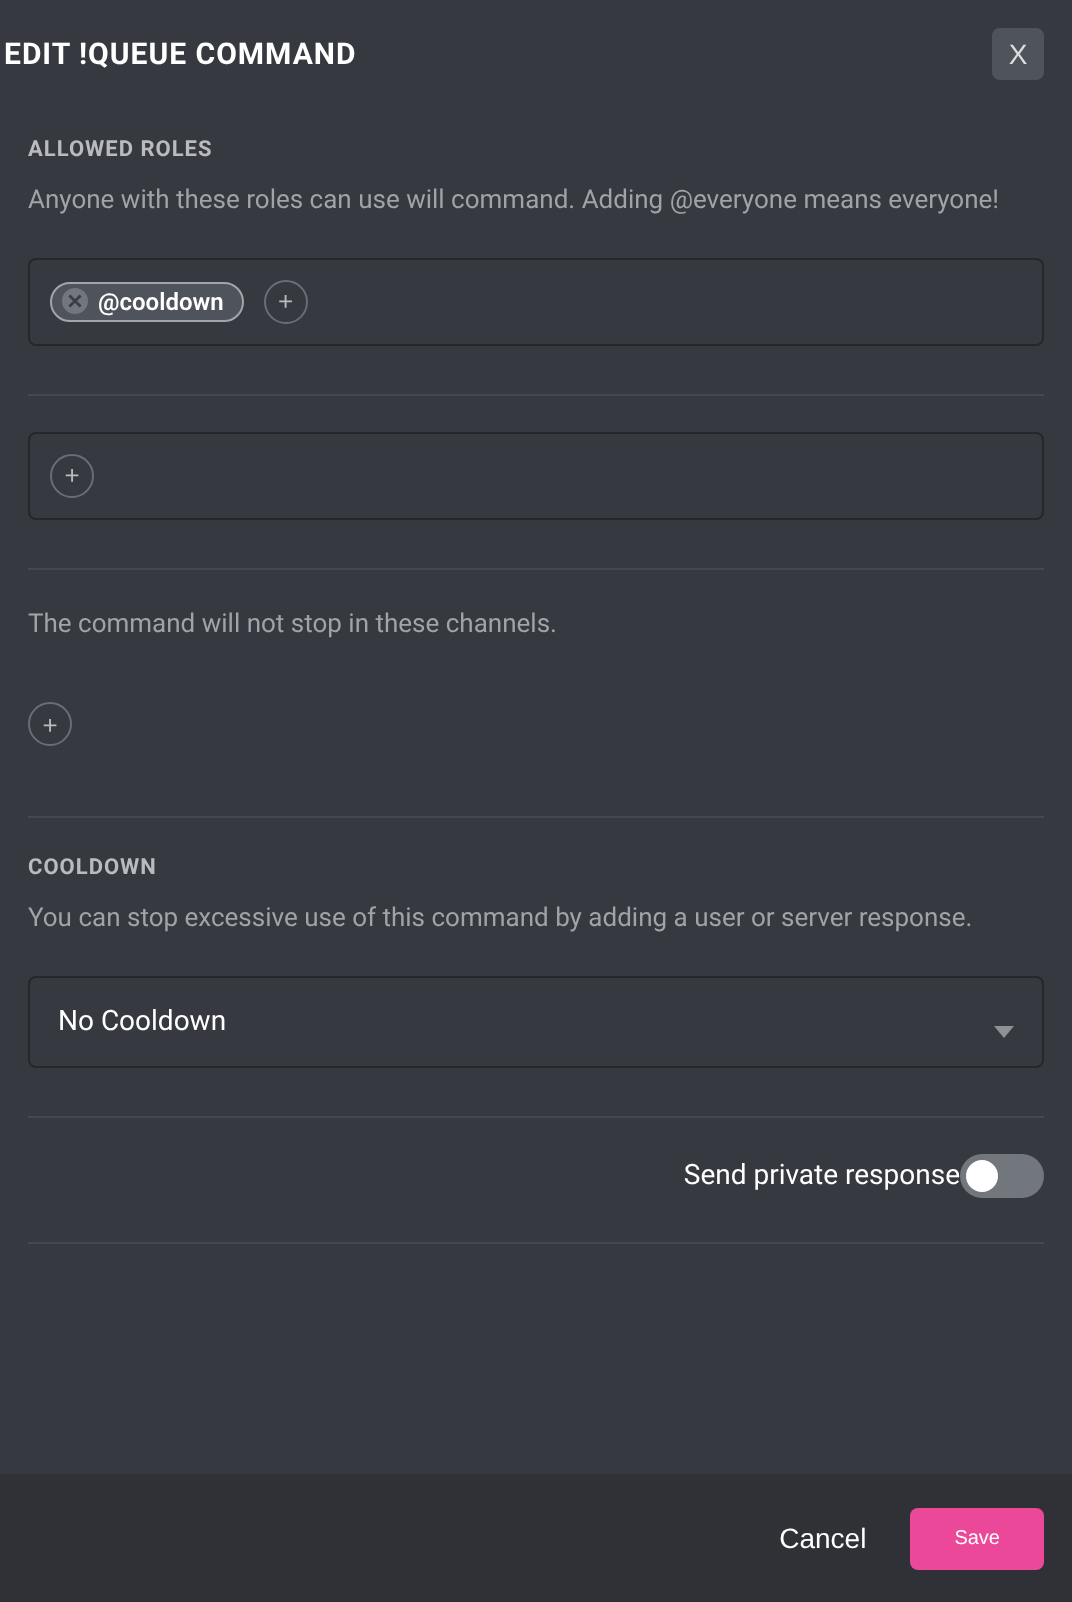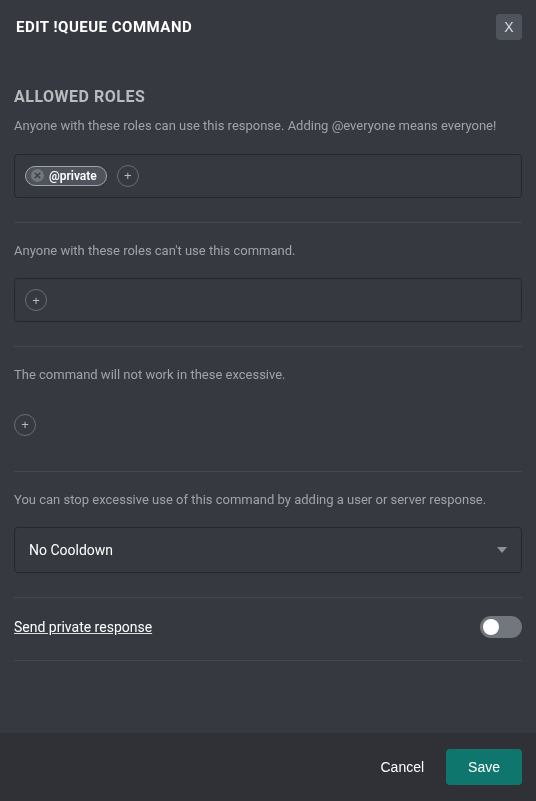--- a/index.html
+++ b/index.html
@@ -18,21 +18,21 @@
   }
   .modal {
     display: flex;
     flex-direction: column;
     height: 100%;
   }
   .header {
     display: flex;
     justify-content: space-between;
     align-items: center;
-    padding: 14px 14px 10px 16px;
+    padding: 14px 14px 10px 2px;
   }
   .header-title {
     font-size: 15px;
     font-weight: 700;
     letter-spacing: 0.5px;
     color: #ffffff;
     text-transform: uppercase;
   }
   .close-btn {
     width: 26px;
@@ -50,27 +50,26 @@
   .content {
     flex: 1;
     overflow-y: auto;
     padding: 0 14px;
   }
   .section {
     padding: 18px 0 24px 0;
     border-bottom: 1px solid #45484e;
   }
   .section-title {
-    font-size: 16px;
+    font-size: 11px;
     font-weight: 700;
     letter-spacing: 0.5px;
     color: #b9bbbe;
     text-transform: uppercase;
     margin-bottom: 10px;
-    margin-top: 19px;
   }
   .section-desc {
     font-size: 13px;
     color: #a0a3a8;
     line-height: 1.5;
     margin-bottom: 18px;
   }
   .tag-input {
     border: 1px solid #26272b;
     border-radius: 4px;
@@ -126,41 +125,40 @@
     align-items: center;
     justify-content: center;
   }
   .select-box {
     border: 1px solid #26272b;
     border-radius: 4px;
     background: #36393f;
     padding: 14px 14px;
     display: flex;
     justify-content: space-between;
-    align-items: center;
+    align-items: flex-end;
     cursor: pointer;
   }
   .select-value {
     font-size: 14px;
     color: #ffffff;
   }
   .caret {
     width: 0;
     height: 0;
     border-left: 5px solid transparent;
     border-right: 5px solid transparent;
     border-top: 6px solid #8e9297;
   }
   .toggle-row {
     display: flex;
-    justify-content: space-between;
+    justify-content: flex-end;
     align-items: center;
     padding: 18px 0 22px 0;
     border-bottom: 1px solid #45484e;
-    text-decoration: underline;
   }
   .toggle-label {
     font-size: 14px;
     color: #ffffff;
   }
   .toggle {
     width: 42px;
     height: 22px;
     background: #72767d;
     border-radius: 11px;
@@ -186,25 +184,25 @@
   }
   .btn-cancel {
     background: transparent;
     border: none;
     color: #ffffff;
     font-size: 14px;
     cursor: pointer;
     padding: 8px 4px;
   }
   .btn-save {
-    background: #0f766e;
-    border: none;
-    border-radius: 4px;
-    color: #ffffff;
-    font-size: 14px;
+    background: #ec4899;
+    border: none;
+    border-radius: 4px;
+    color: #ffffff;
+    font-size: 10px;
     font-weight: 500;
     padding: 10px 22px;
     cursor: pointer;
   }
 </style>
 </head>
 <body>
 
 <div class="modal">
 
@@ -212,55 +210,55 @@
     <h1 class="header-title">EDIT !QUEUE COMMAND</h1>
     <button class="close-btn">
       <span>X</span>
     </button>
   </div>
 
   <div class="content">
 
     <div class="section">
       <div class="section-title">ALLOWED ROLES</div>
-      <div class="section-desc">Anyone with these roles can use this response. Adding @everyone means everyone!</div>
+      <div class="section-desc">Anyone with these roles can use will command. Adding @everyone means everyone!</div>
       <div class="tag-input">
         <span class="role-chip">
           <span class="chip-remove">
             <svg width="7" height="7" viewBox="0 0 10 10">
                 <path d="M1 1 L9 9 M9 1 L1 9" stroke="#3b3e45" stroke-width="2"></path>
               </svg>
           </span>
-          <span>@private</span>
+          <span>@cooldown</span>
         </span>
         <button class="add-btn">
           <span>+</span>
         </button>
       </div>
     </div>
 
     <div class="section">
-      <div class="section-desc">Anyone with these roles can't use this command.</div>
       <div class="tag-input">
         <button class="add-btn">
           <span>+</span>
         </button>
       </div>
     </div>
 
     <div class="section">
-      <div class="section-desc">The command will not work in these excessive.</div>
+      <div class="section-desc">The command will not stop in these channels.</div>
       <div class="tag-input transparent">
         <button class="add-btn">
           <span>+</span>
         </button>
       </div>
     </div>
 
     <div class="section">
+      <div class="section-title">COOLDOWN</div>
       <div class="section-desc">You can stop excessive use of this command by adding a user or server response.</div>
       <div class="select-box">
         <span class="select-value">No Cooldown</span>
         <span class="caret"></span>
       </div>
     </div>
 
     <div class="toggle-row">
       <span class="toggle-label">Send private response</span>
       <div class="toggle">

